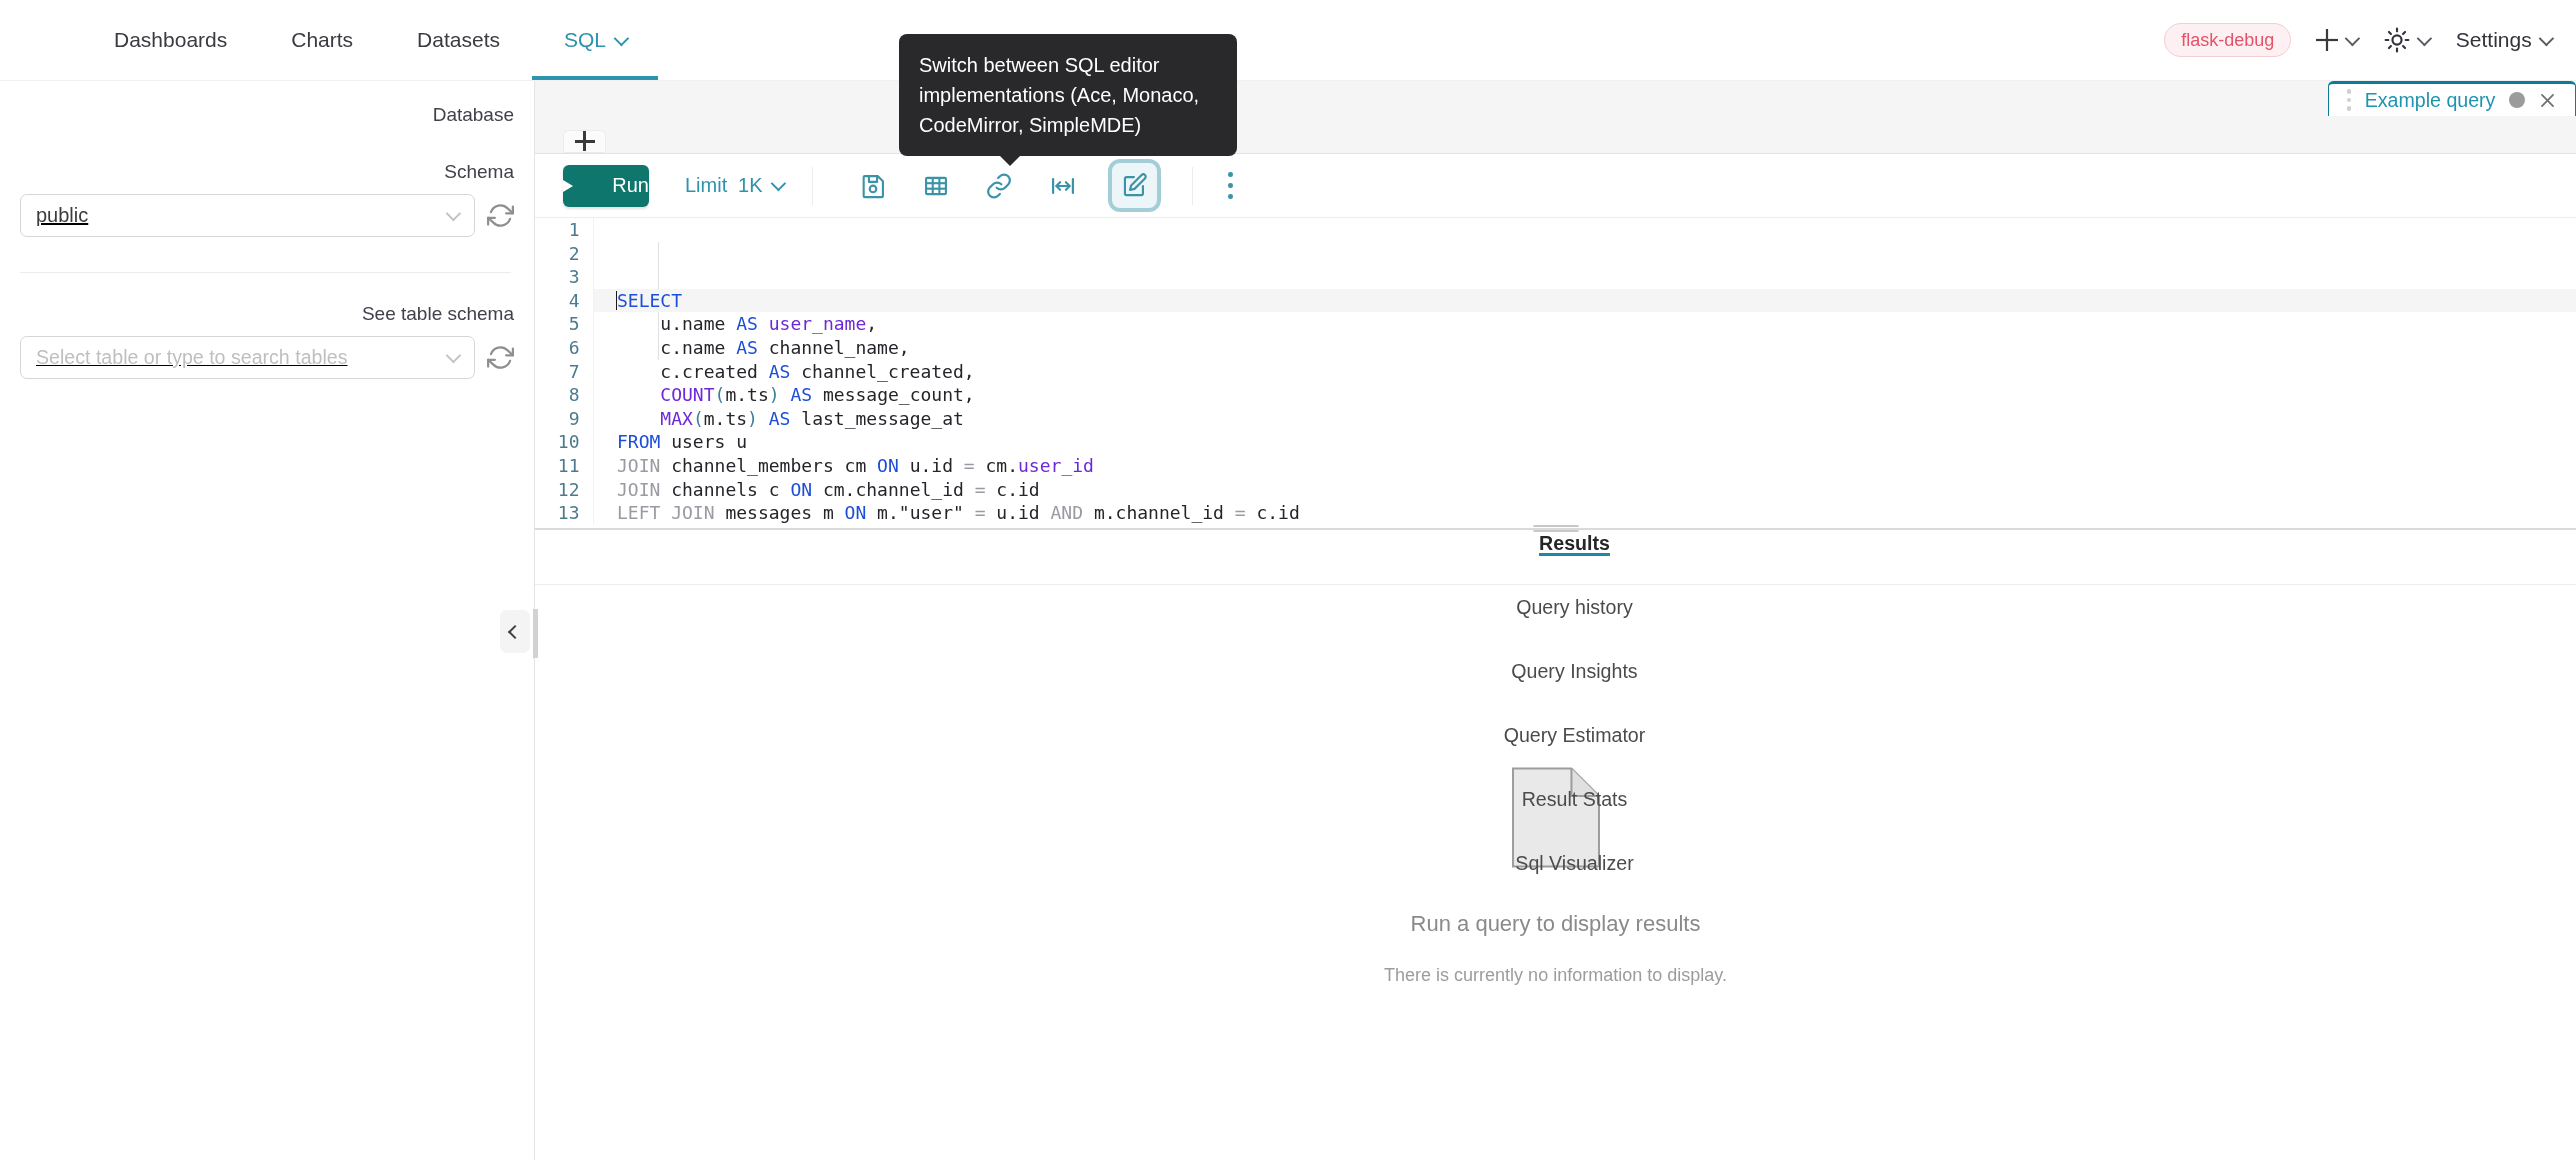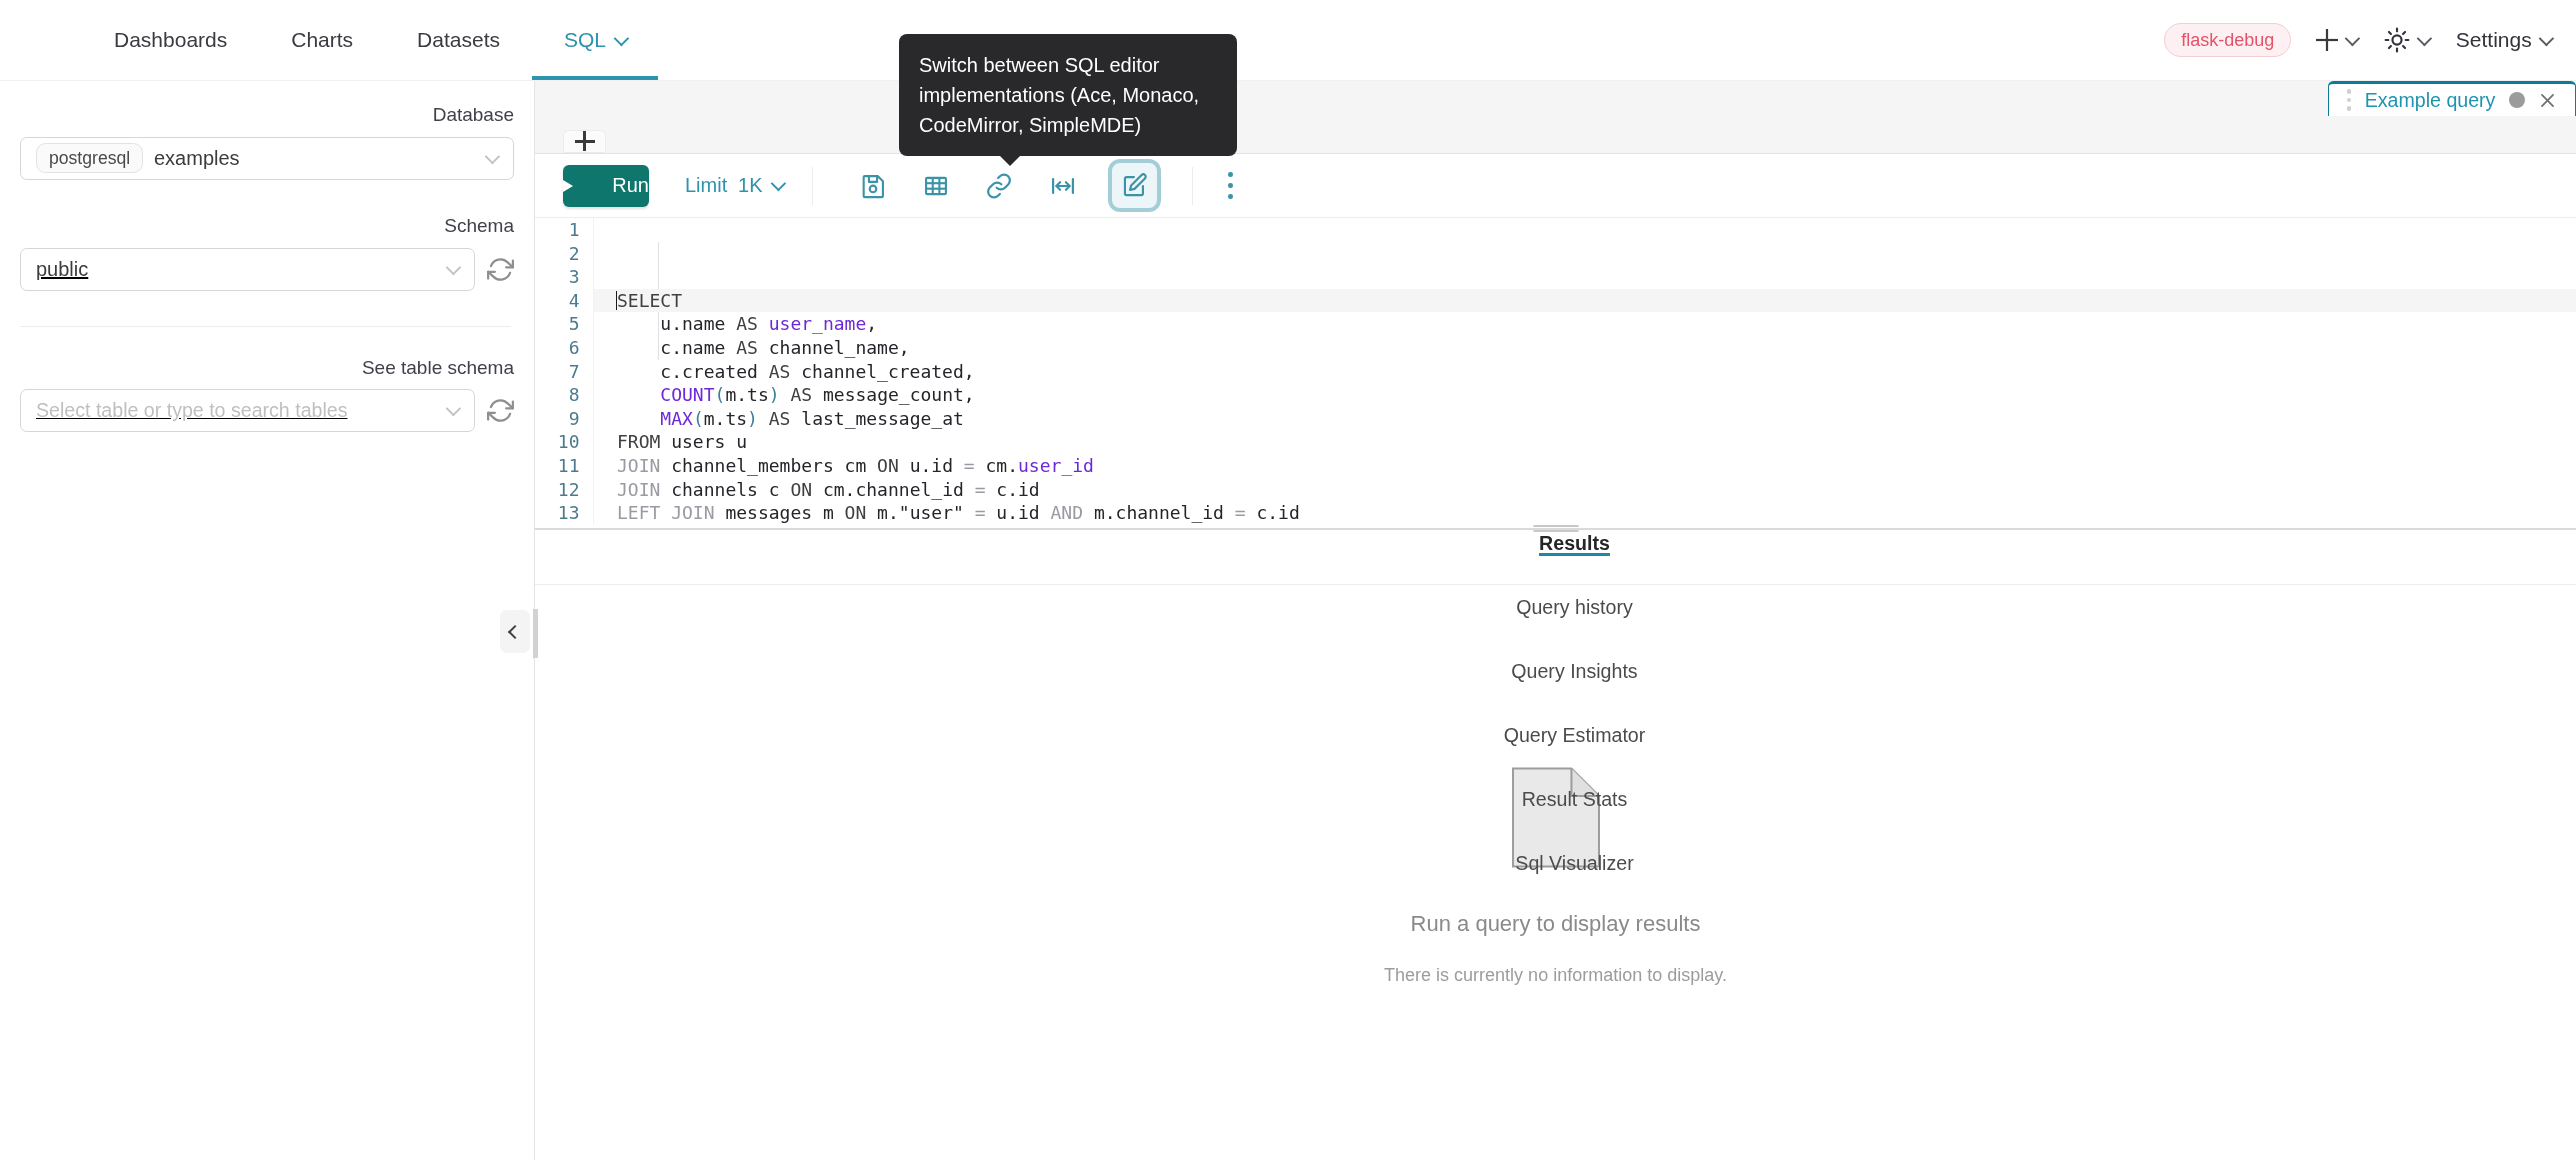--- a/index.html
+++ b/index.html
@@ -93,21 +93,21 @@
     font-family:"DejaVu Sans Mono", monospace; font-size:18px; line-height:23.6px; overflow:hidden;
     background:#fff; cursor:text; }
   .gutter { width:59px; flex:none; border-right:1.4px solid #f2f2f2; text-align:right;
     color:#4a7b8c; padding-right:13.5px; }
   .code { flex:1; position:relative; white-space:pre; }
   .cl { height:23.6px; padding-left:23px; }
   .cl.active { background:#f5f5f5; position:relative; }
   .cl.active::after { content:""; position:absolute; left:21.6px; top:2px; bottom:2px; width:1.4px; background:#1a1a1a; }
   .indent-guide { position:absolute; top:23.6px; height:118px; width:1.4px; background:#e0e0e0;
     left:calc(23px + 4ch - 2.7px); }
-  .tok-kw { color:#404040;text-align:right; }
+  .tok-kw { color:#1d4ed8;text-align:right; }
   .tok-m  { color:#6d28d9; }
   .tok-g  { color:#9a9aa2; }
   .tok-b  { color:#3d7e9a; }
   .tok-t  { color:#24242a; }
 
   
   .h-splitter { height:6.8px; position:relative; cursor:row-resize; }
   .h-splitter::before { content:""; position:absolute; left:0; right:0; top:2.7px; height:2px; background:#dadada; }
   .h-grip { position:absolute; left:50%; transform:translateX(-50%); top:0; width:45px; height:7.4px;
     border-top:2.7px solid #c8c8c8; border-bottom:2.7px solid #c8c8c8; }
@@ -177,25 +177,20 @@
       <span class="chev"></span>
     </span>
   </div>
 </header>
 
 <div class="main">
 
   <aside class="sidebar">
     <div class="sb-group">
       <div class="field-label">Database</div>
-      <div class="select">
-        <span class="db-tag">postgresql</span>
-        <span class="sel-value">examples</span>
-        <span class="sel-caret chev light"></span>
-      </div>
     </div>
     <div class="sb-group">
       <div class="field-label">Schema</div>
       <div class="sb-row">
         <div class="select">
           <span class="sel-value">public</span>
           <span class="sel-caret chev light"></span>
         </div>
         <span class="refresh-btn">
           <svg width="27" height="27" viewBox="0 0 24 24" fill="none" stroke="#8f8f8f" stroke-width="2" stroke-linecap="round" stroke-linejoin="round">

